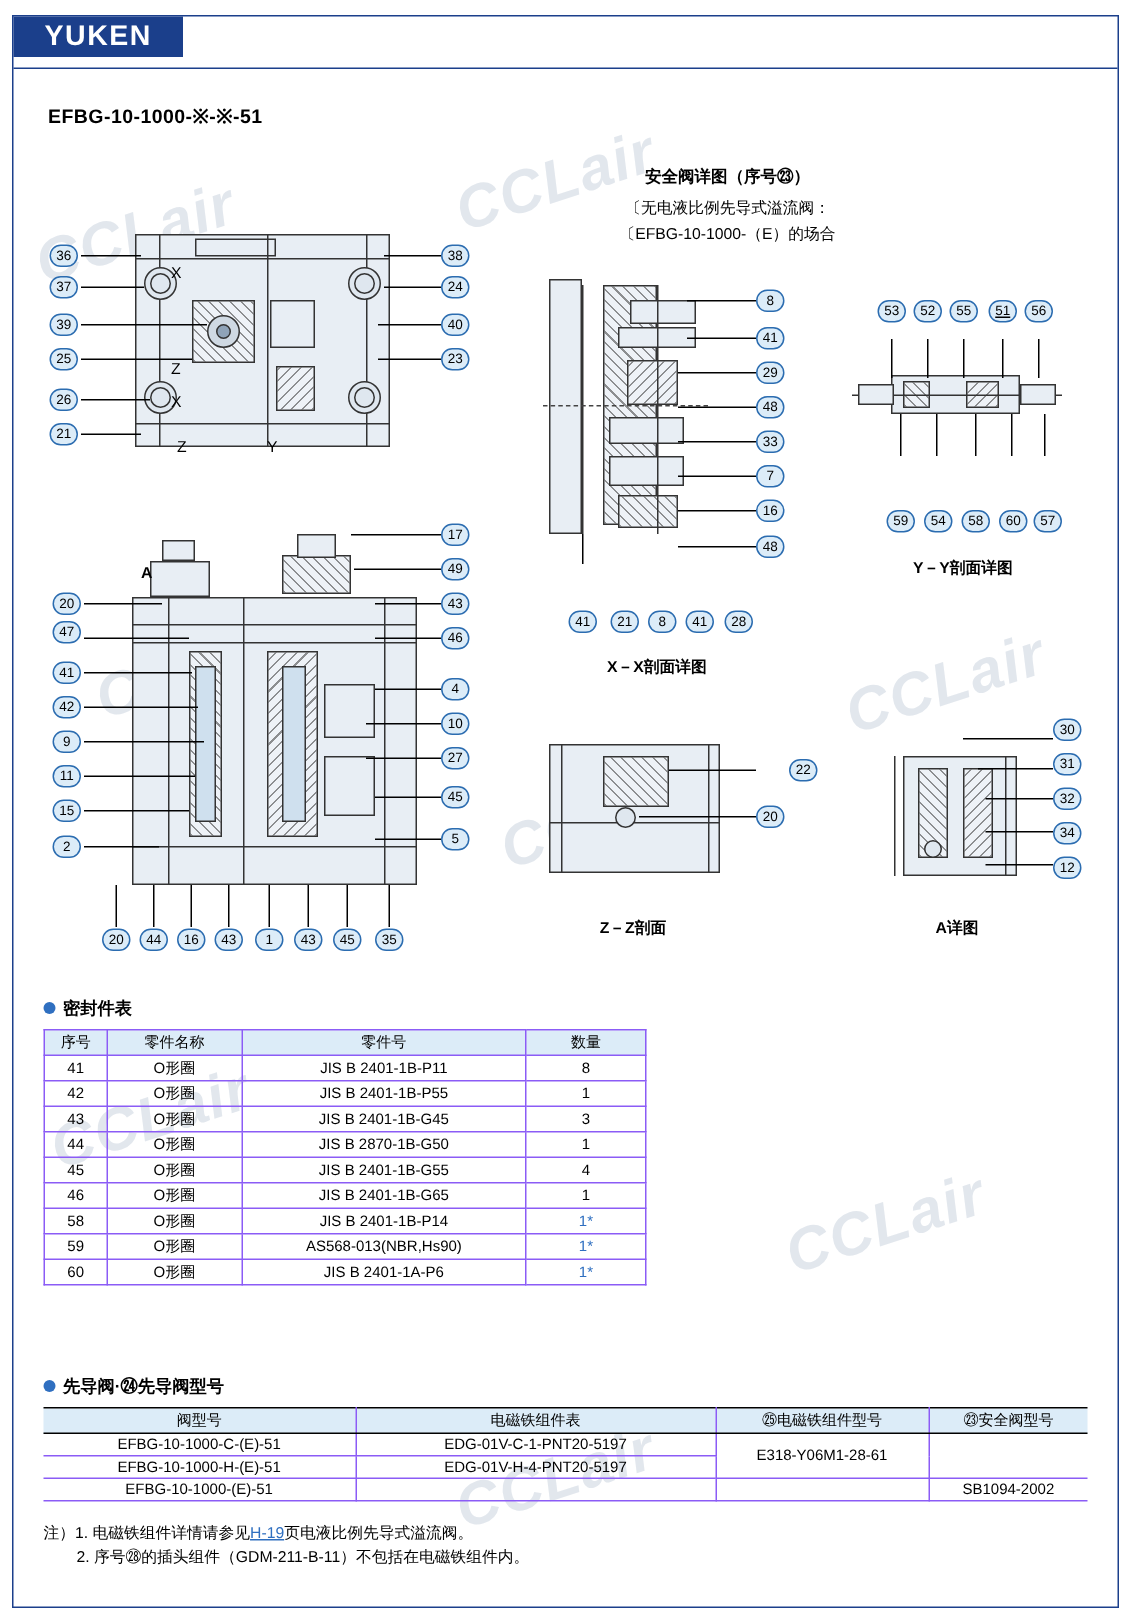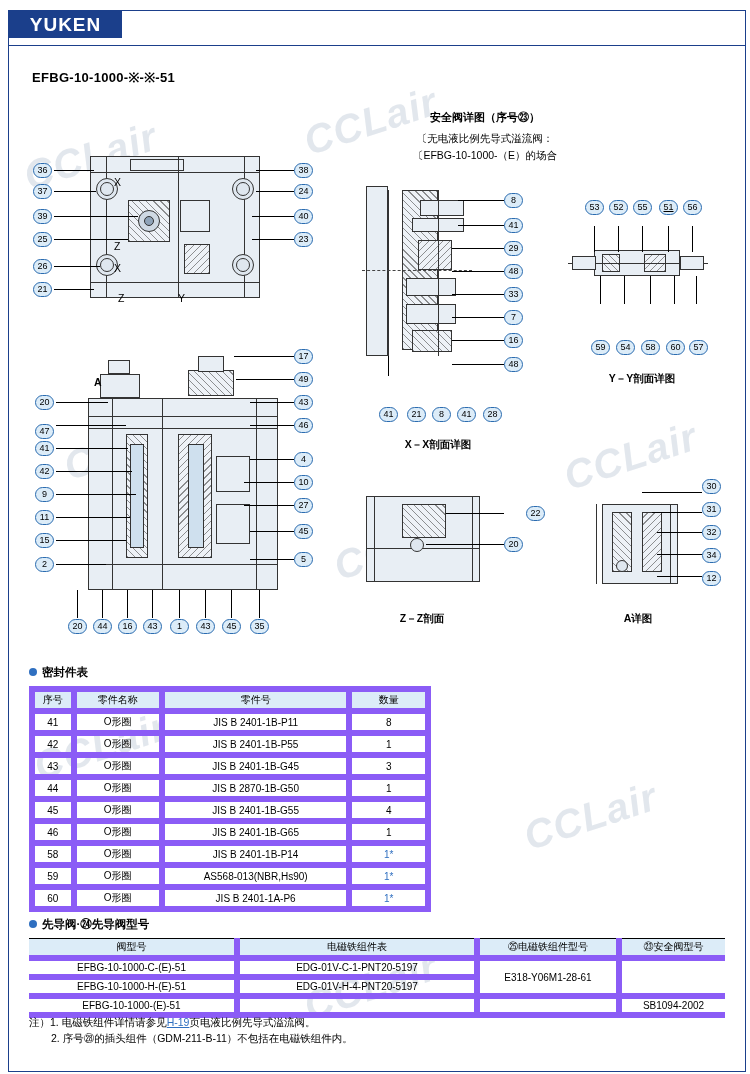--- a/index.html
+++ b/index.html
@@ -159,21 +159,21 @@
     margin-right: 5px;
   }
 
   
   table.tbl {
     position: absolute;
     border-collapse: collapse;
     font-size: 10px;
   }
   table.tbl th, table.tbl td {
-    border: 6px solid #8b5cf6;
+    border: 1px solid #8b5cf6;
     padding: 1px 3px;
     text-align: center;
     height: 15px;
     box-sizing: border-box;
     font-weight: normal;
   }
   table.tbl thead th {
     background: #dcecf8;
   }
   .seal-tbl { left: 27px; top: 682px; width: 402px; }
@@ -314,21 +314,21 @@
     <div class="leader" style="left:54px; top:398px; width:52px;"></div>
     <div class="leader" style="left:54px; top:421px; width:70px;"></div>
     <div class="leader" style="left:54px; top:444px; width:72px;"></div>
     <div class="leader" style="left:54px; top:467px; width:76px;"></div>
     <div class="leader" style="left:54px; top:490px; width:80px;"></div>
     <div class="leader" style="left:54px; top:513px; width:74px;"></div>
     <div class="leader" style="left:54px; top:536px; width:70px;"></div>
     <div class="leader" style="left:54px; top:560px; width:50px;"></div>
 
     <div class="balloon" style="left:33px; top:391px;">20</div>
-    <div class="balloon" style="left:33px; top:420px;">47</div>
+    <div class="balloon" style="left:33px; top:410px;">47</div>
     <div class="balloon" style="left:33px; top:437px;">41</div>
     <div class="balloon" style="left:33px; top:460px;">42</div>
     <div class="balloon" style="left:33px; top:483px;">9</div>
     <div class="balloon" style="left:33px; top:506px;">11</div>
     <div class="balloon" style="left:33px; top:529px;">15</div>
     <div class="balloon" style="left:33px; top:553px;">2</div>
 
     <div class="leader" style="left:232px; top:352px; width:60px;"></div>
     <div class="leader" style="left:234px; top:375px; width:58px;"></div>
     <div class="leader" style="left:248px; top:398px; width:44px;"></div>

